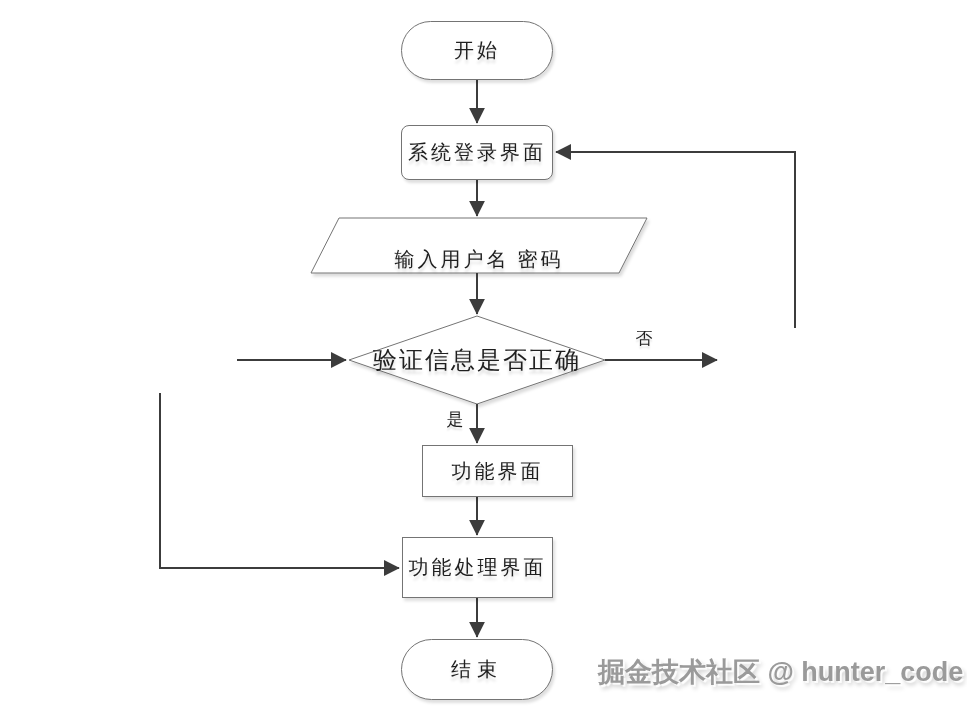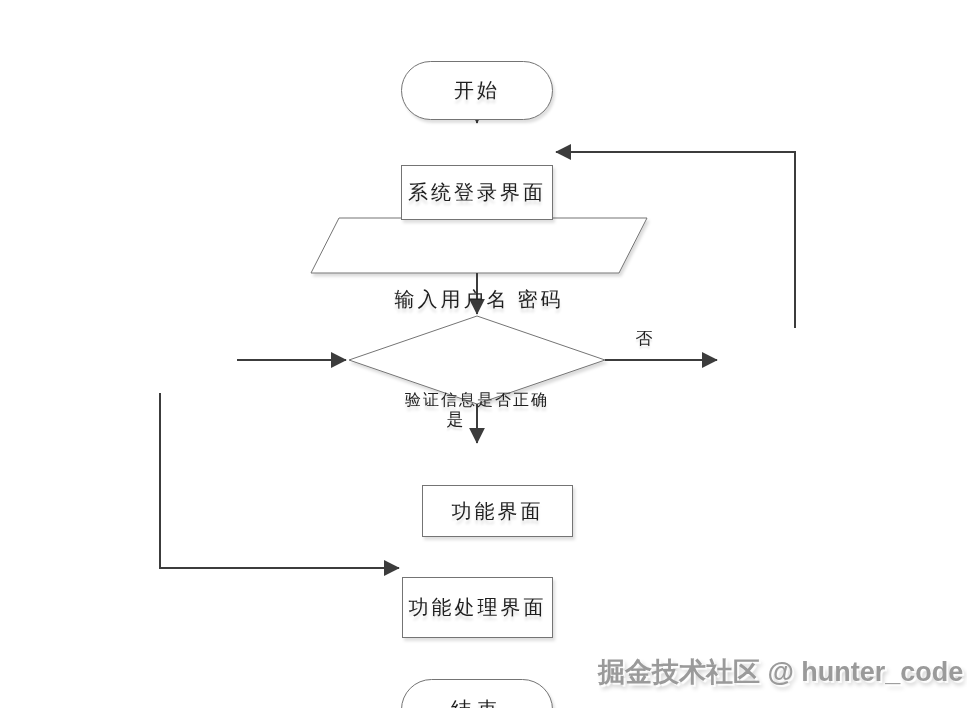--- a/index.html
+++ b/index.html
@@ -19,21 +19,20 @@
     align-items: center;
     justify-content: center;
     background: #ffffff;
     border: 1px solid #747474;
     color: #1f1f1f;
     font-size: 20px;
     letter-spacing: 3px;
     box-shadow: 2px 3px 3px rgba(0,0,0,0.13);
     text-shadow: 0 4px 3px rgba(0,0,0,0.14);
     white-space: nowrap;
-    margin-top: 40px;
   }
   .node.plain {
     background: transparent;
     border: none;
     box-shadow: none;
   }
   .stadium { border-radius: 31px; }
   .edge-label {
     position: absolute;
     font-size: 17px;
@@ -80,29 +79,29 @@
     <polyline points="160,393 160,568 399,568" fill="none" stroke="#3c3c3c" stroke-width="2" stroke-linejoin="miter" marker-end="url(#arrow)"></polyline>
     <line x1="477" y1="497" x2="477" y2="535" stroke="#3c3c3c" stroke-width="2" marker-end="url(#arrow)"></line>
     <line x1="477" y1="598" x2="477" y2="637" stroke="#3c3c3c" stroke-width="2" marker-end="url(#arrow)"></line>
     <polyline points="795,328 795,152 556,152" fill="none" stroke="#3c3c3c" stroke-width="2" stroke-linejoin="miter" marker-end="url(#arrow)"></polyline>
   </svg>
 
   <div class="node stadium" style="left:401px; top:21px; width:152px; height:59px;">
     <span>开始</span>
   </div>
 
-  <div class="node" style="left:401px; top:125px; width:152px; height:55px;">
+  <div class="node" style="left:401px; top:125px; width:152px; height:55px;border-radius:8px;">
     <span>系统登录界面</span>
   </div>
 
   <div class="node plain" style="left:311px; top:218px; width:336px; height:55px;align-items:flex-end;">
     <span>输入用户名 密码</span>
   </div>
 
-  <div class="node plain" style="left:349px; top:316px; width:256px; height:88px; font-size:16px; letter-spacing:2px;">
+  <div class="node plain" style="left:349px; top:316px; width:256px; height:88px; font-size:24px; letter-spacing:2px;">
     <span>验证信息是否正确</span>
   </div>
 
 
 
   <div class="node" style="left:422px; top:445px; width:151px; height:52px;">
     <span>功能界面</span>
   </div>
 
   <div class="node stadium" style="left:401px; top:639px; width:152px; height:61px; letter-spacing:6px;">

